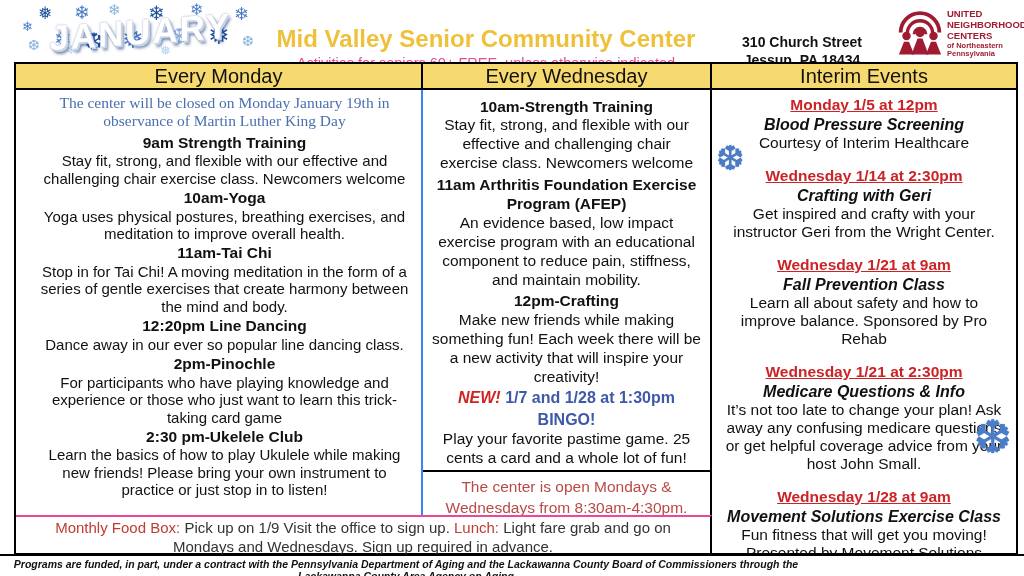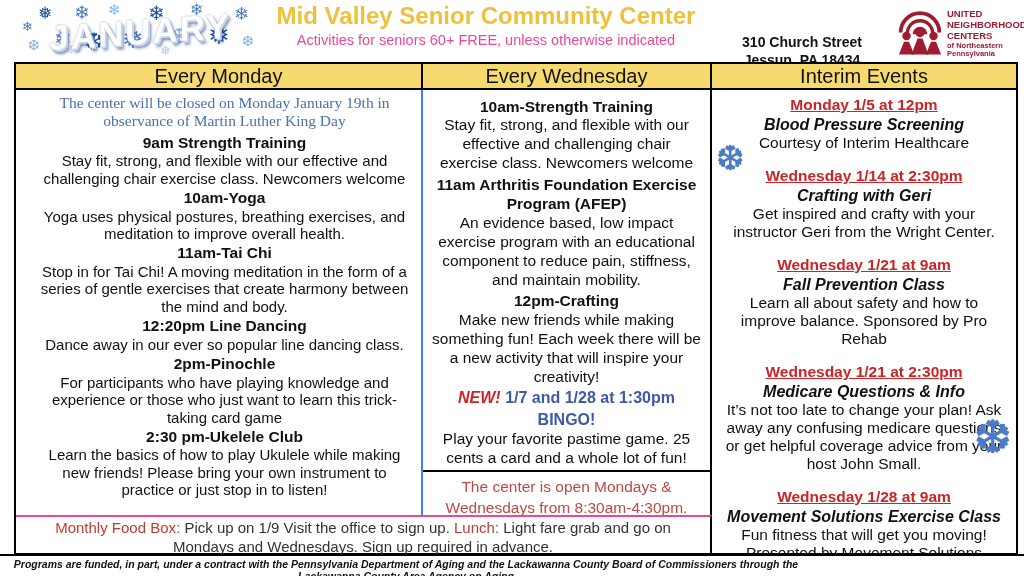--- a/index.html
+++ b/index.html
@@ -12,21 +12,21 @@
   .banner { position:absolute; left:20px; top:2px; width:240px; height:57px; }
   .sf { position:absolute; line-height:1; }
   .sf-a { color:#1e4f9c; } .sf-b { color:#4a7cc7; } .sf-c { color:#8ab4e0; } .sf-d { color:#b9d4ee; }
   .banner-month {
     position:absolute; left:0; right:0; top:10px; text-align:center;
     font-size:35px; font-weight:bold; letter-spacing:2px; color:#ffffff;
     transform:rotate(-4deg) skewX(-4deg);
     text-shadow:2px 2px 0 #c7d4e8, 3px 4px 3px rgba(40,70,130,.65), 0 0 2px rgba(30,60,120,.5);
   }
   .title-block { position:absolute; left:262px; top:3px; width:448px; text-align:center; }
-  .main-title { font-size:24px; font-weight:bold; color:#efc13b; line-height:1.1; }
+  .main-title { font-size:24px; font-weight:bold; color:#efc13b; line-height:1.1;margin-top:23px; }
   .sub-title  { font-size:14.5px; color:#ec4899; margin-top:3px; }
   .address    { position:absolute; left:716px; top:5px; width:172px; text-align:center;
                 font-weight:bold; font-size:14px; line-height:1.3; color:#111111;margin-top:28px; }
   .logo { position:absolute; left:893px; top:3px; width:128px; display:flex; align-items:flex-start; }
   .logo-mark { width:54px; height:54px; flex:0 0 auto; }
   .logo-text { color:#9e1b32; padding-top:6px; }
   .logo-text .l-big   { font-size:9.5px; font-weight:bold; line-height:1.15; }
   .logo-text .l-small { font-size:7.5px; font-weight:bold; line-height:1.15; }
 
   

